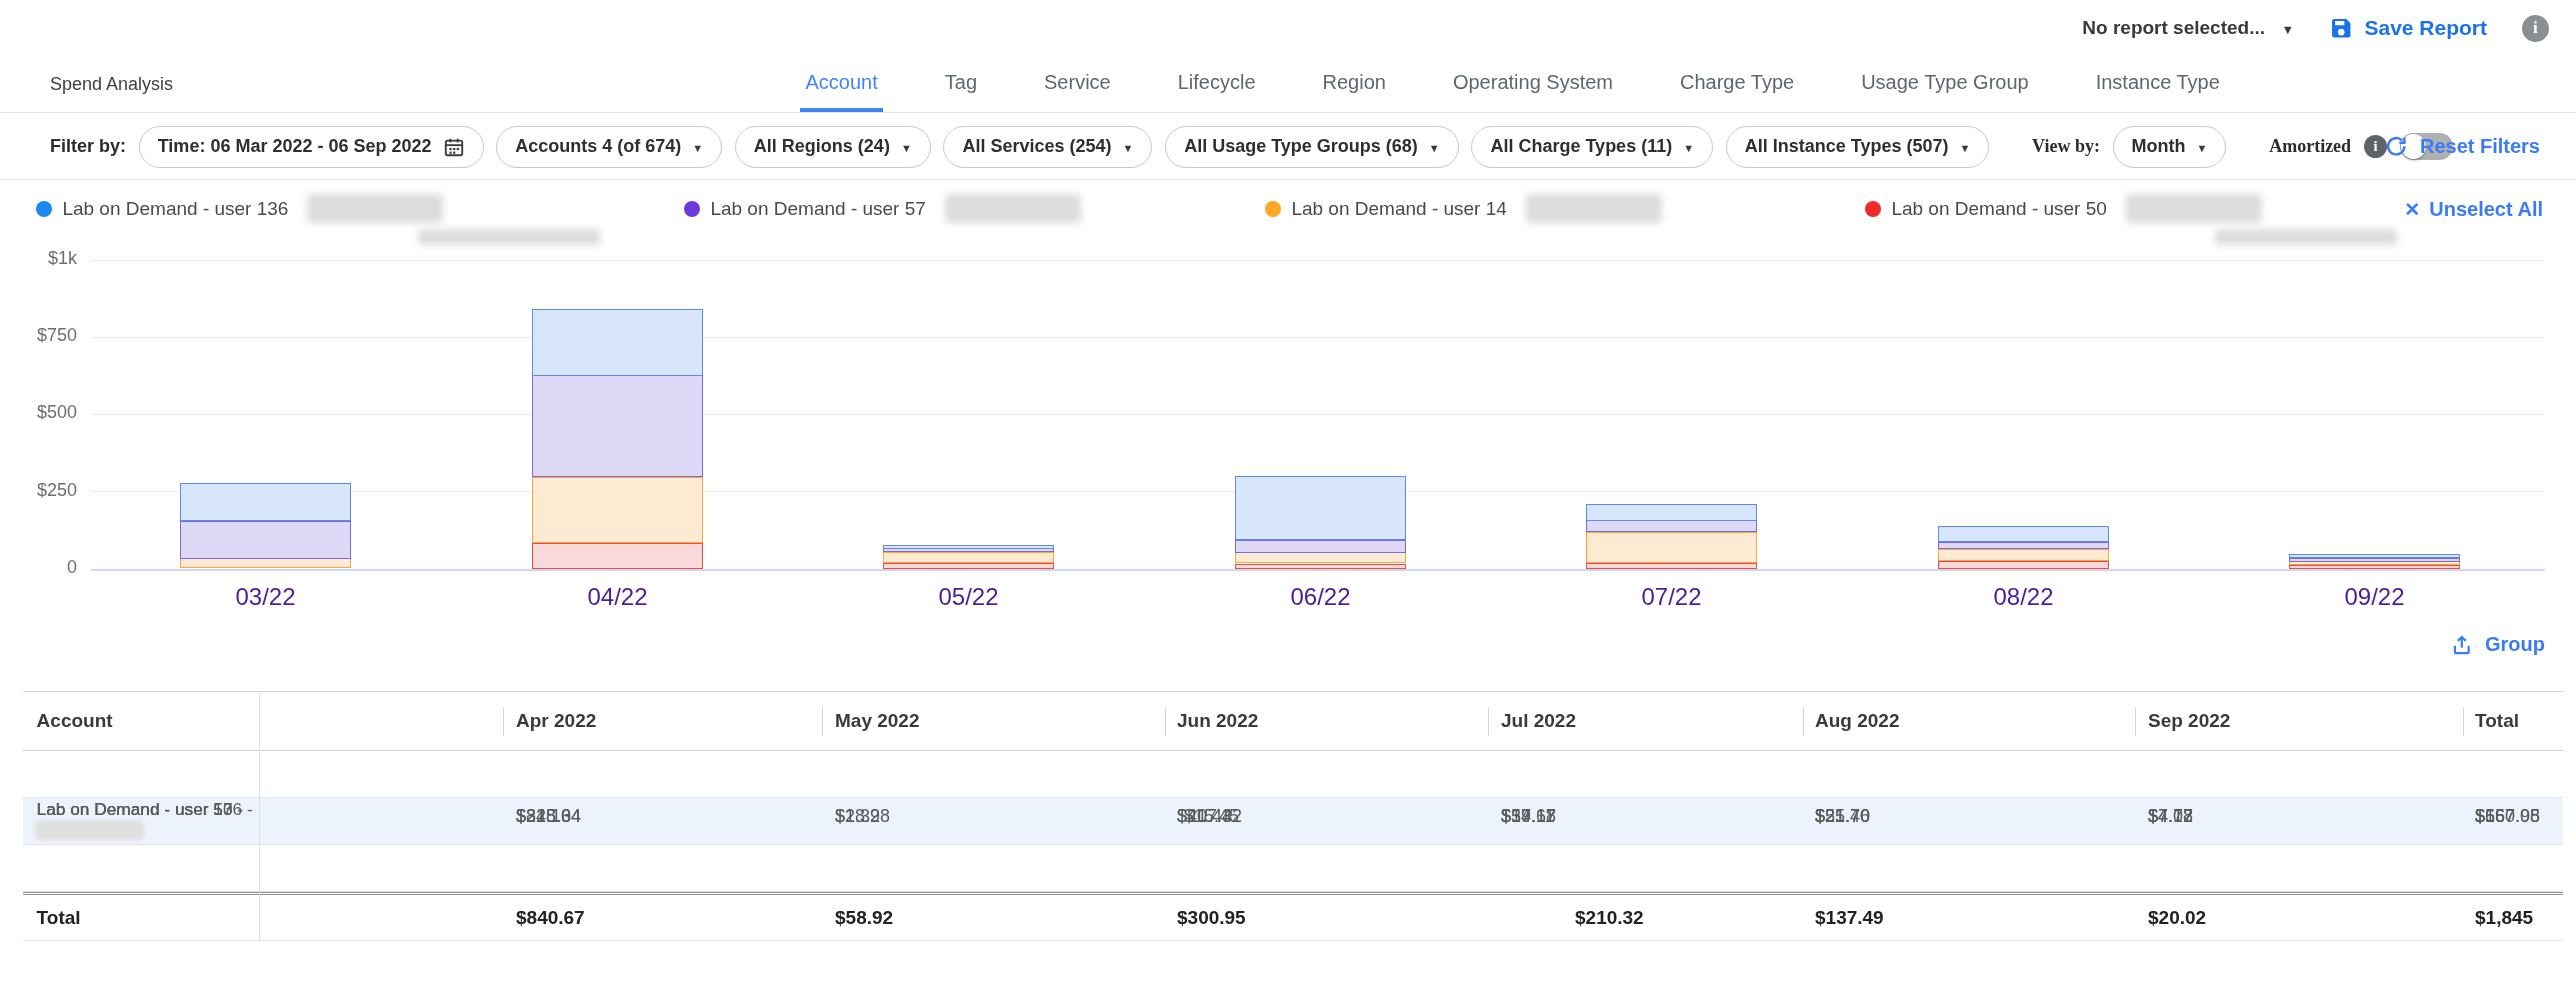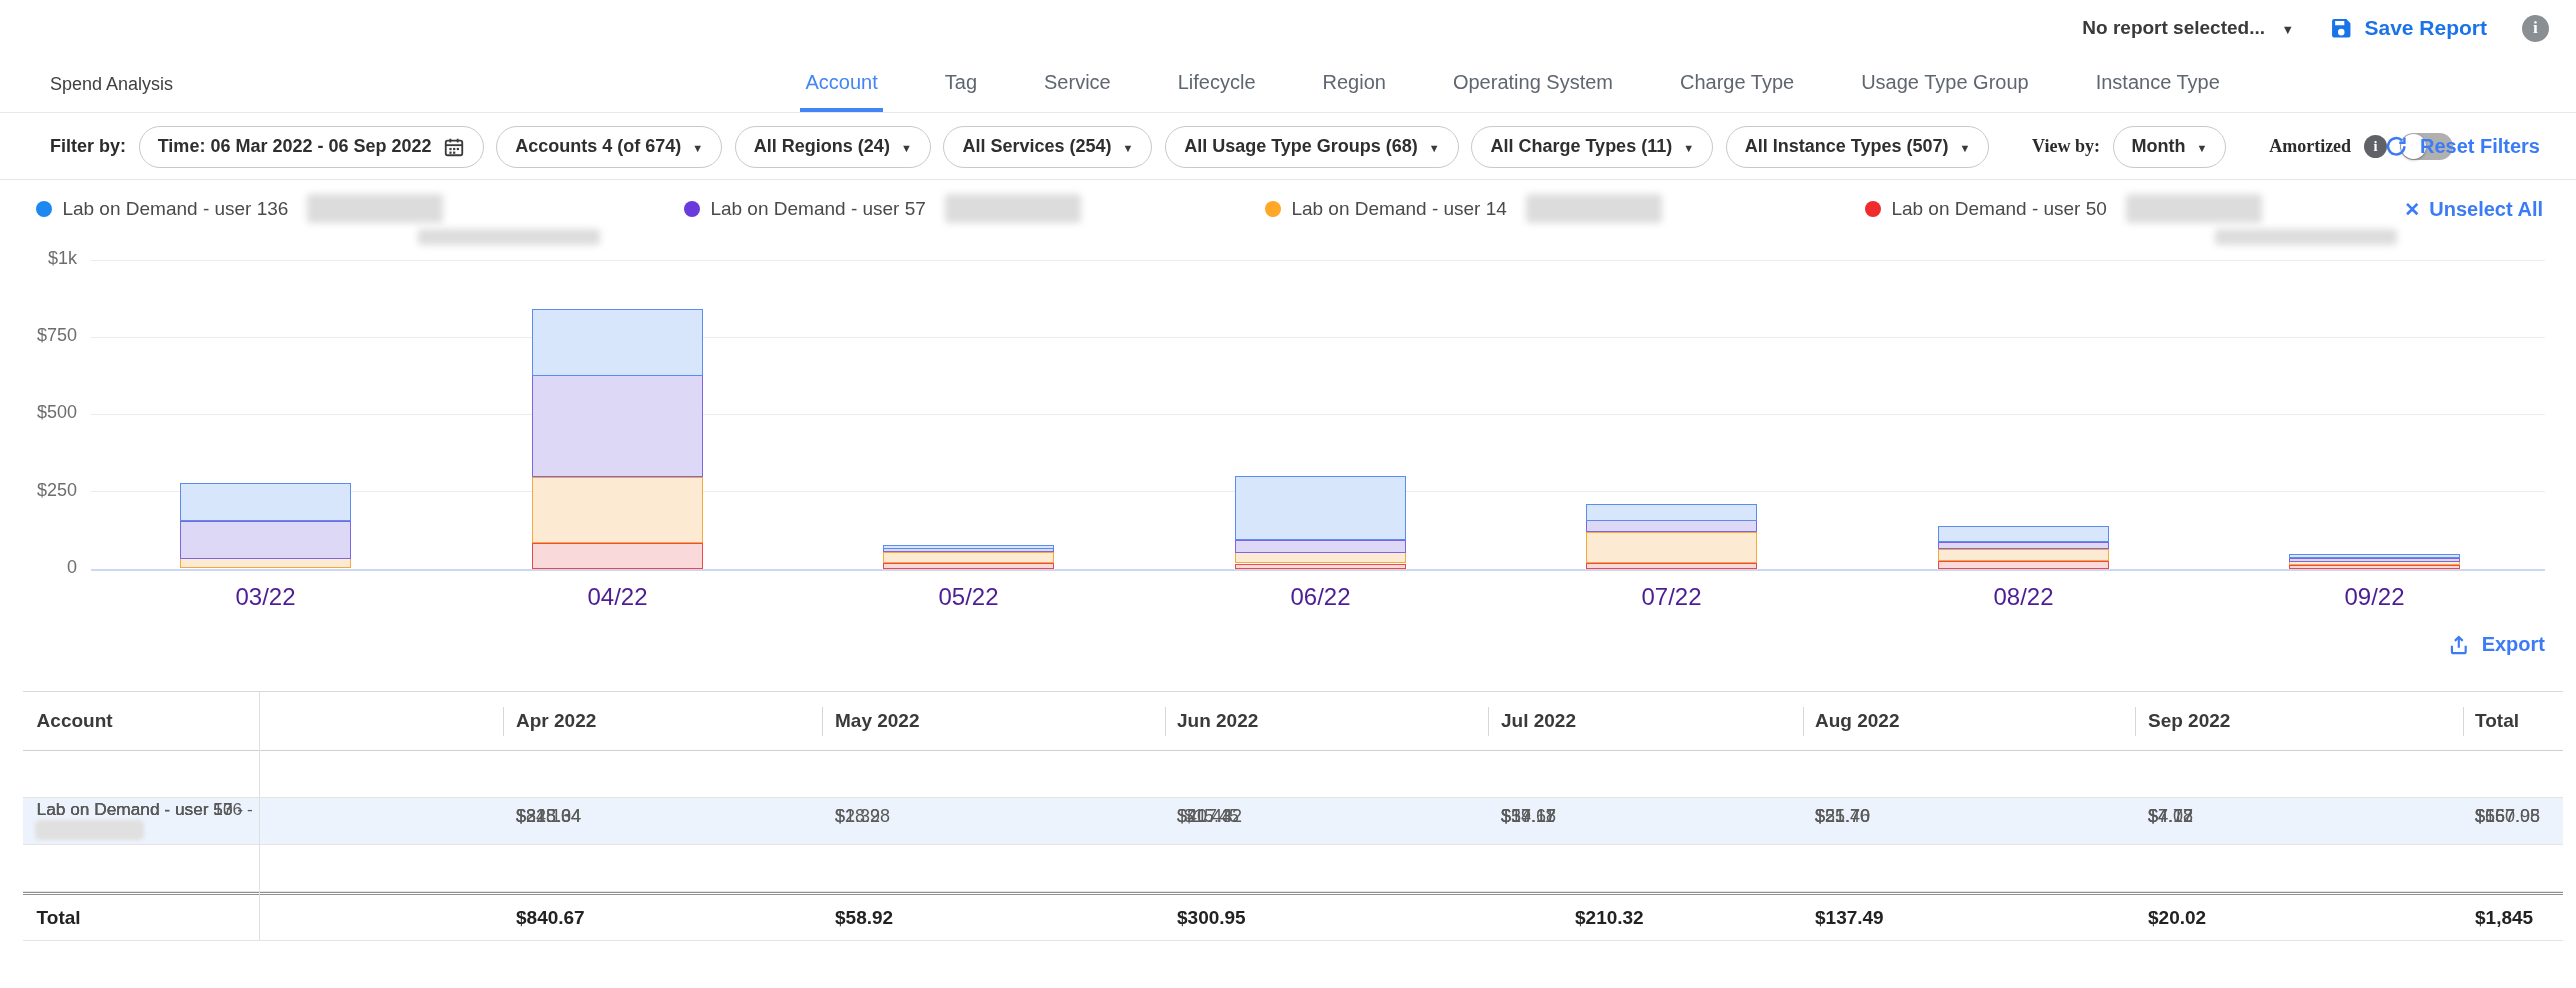--- a/index.html
+++ b/index.html
@@ -244,21 +244,21 @@
       <div class="xlab" style="left: 2289px;">09/22</div>
     </div>
 
   <div class="exportrow">
     <div class="export">
       <svg width="23.6" height="23.6" viewBox="0 0 24 24" fill="none" stroke="#3b7cf6" stroke-width="2.2">
         <path d="M5 13v6a1.5 1.5 0 0 0 1.5 1.5h11A1.5 1.5 0 0 0 19 19v-6"></path>
         <path d="M12 15V5"></path>
           <path d="M8 8l4-4 4 4"></path>
       </svg>
-      <span>Export</span>
+      <span>Group</span>
     </div>
   </div>
 
   <div class="table">
     <div class="vdiv"></div>
     <div id="table-body">
         <div class="trow thead">
           <div class="hcell" style="left: 13.6px;">Account</div>
           <div class="tick" style="left: 480px;"></div>
           <div class="hcell" style="left: 493px;">Apr 2022</div>

